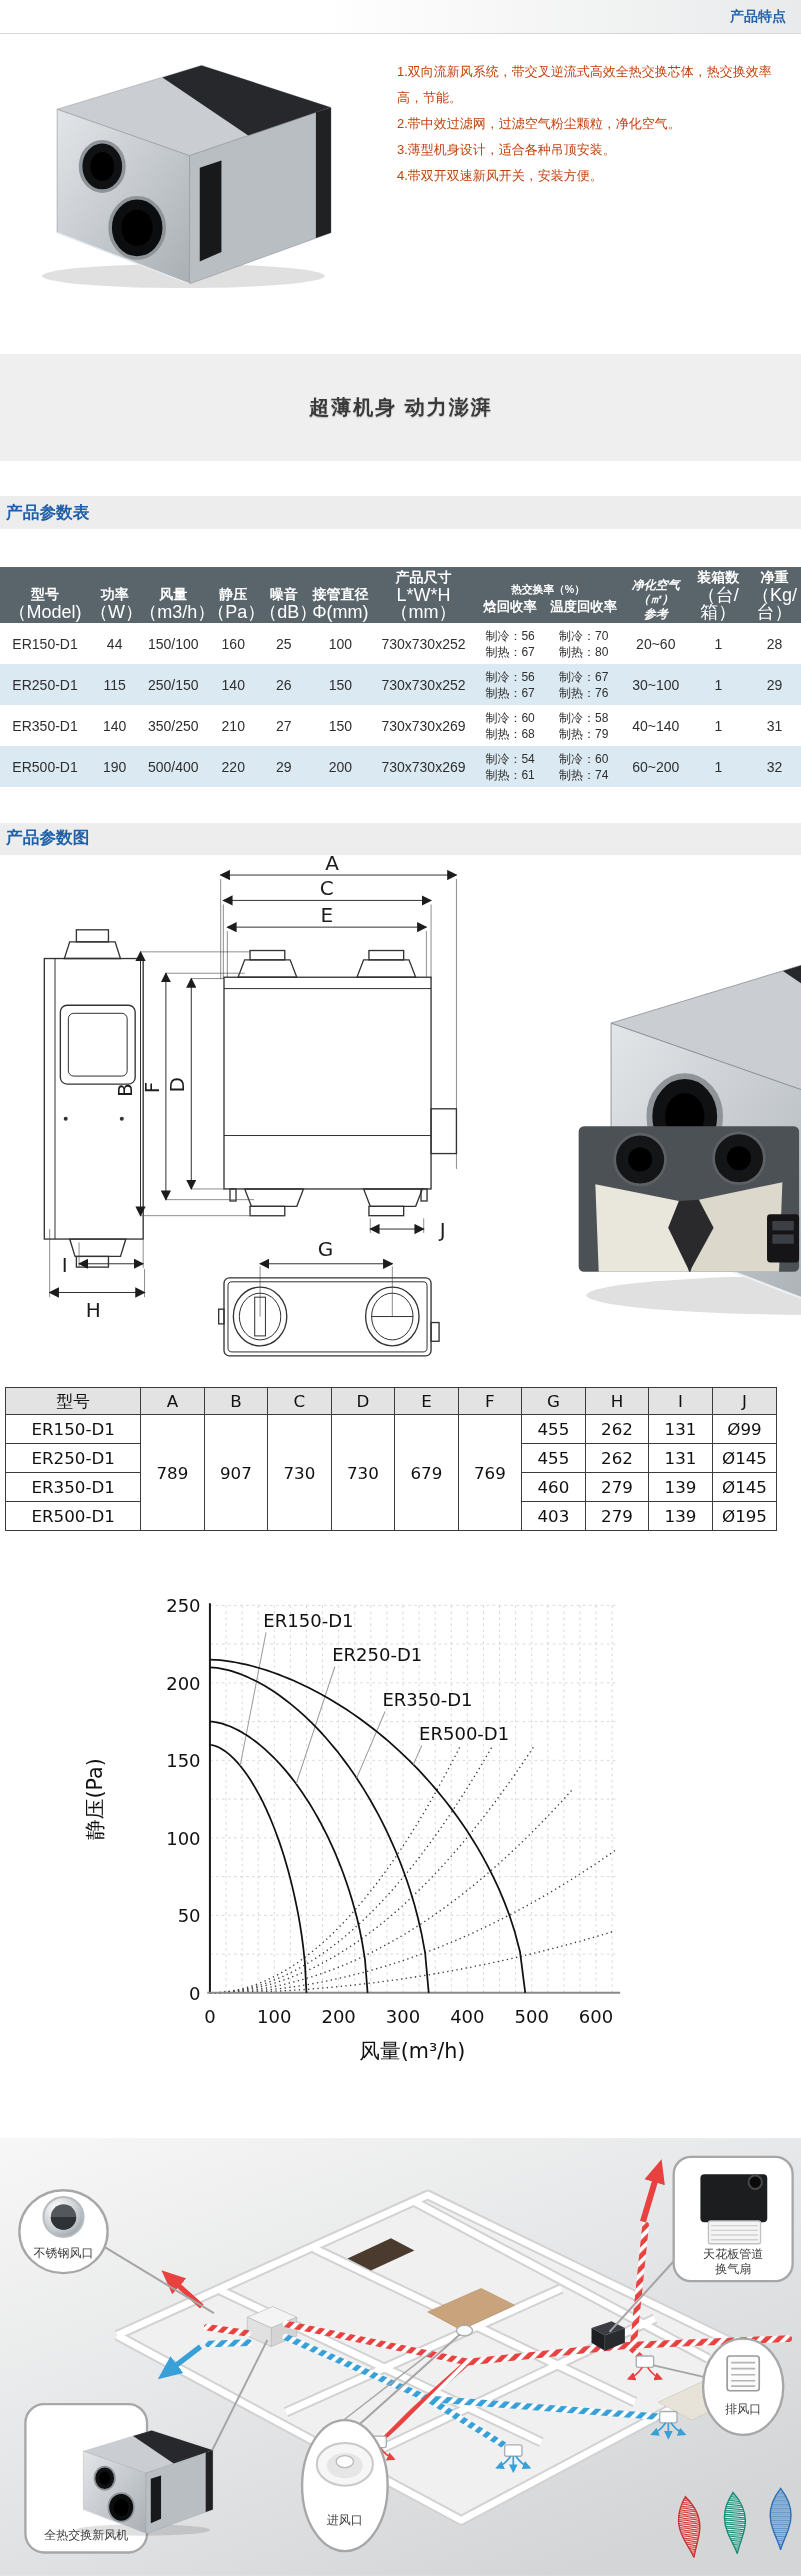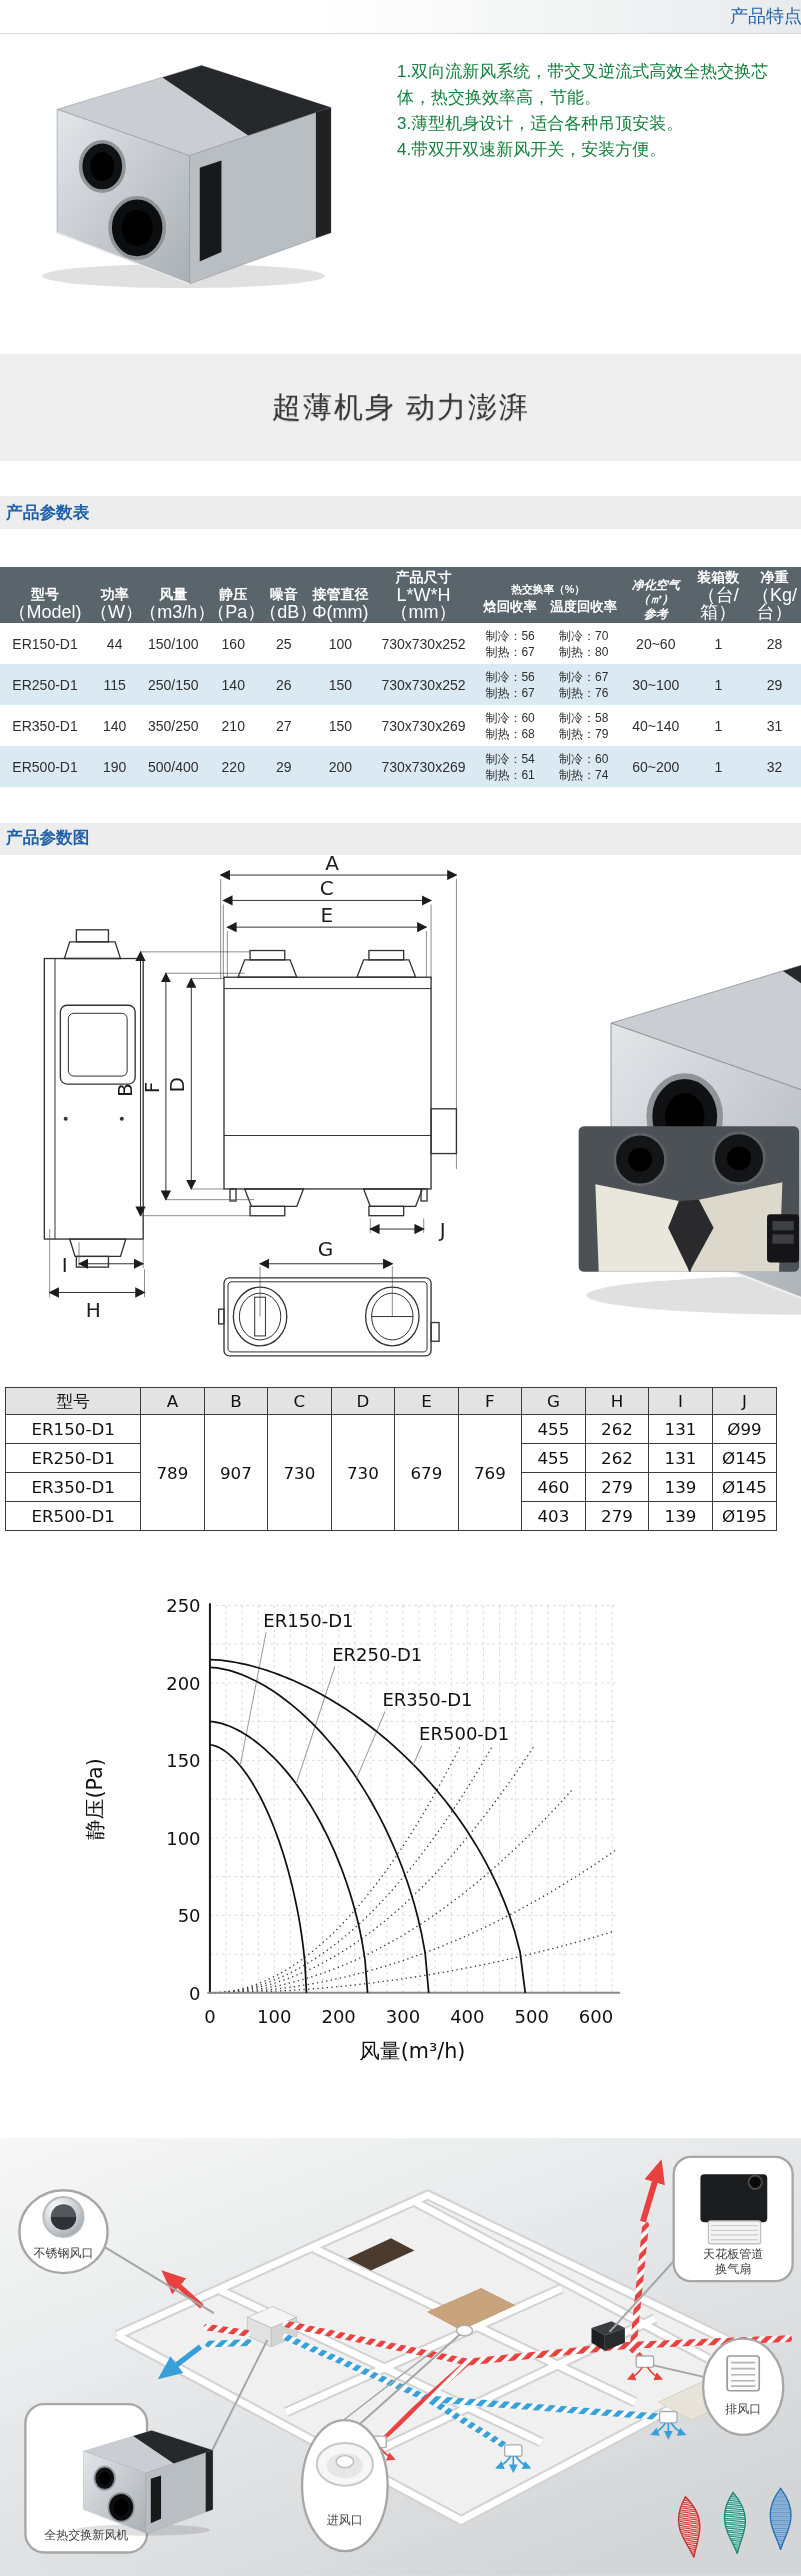--- a/index.html
+++ b/index.html
@@ -2,30 +2,30 @@
 <html style="font-size:10.7px"><head>
 <meta charset="utf-8">
 <style>
   html,body{margin:0;padding:0;background:#ffffff;}
   #page{position:relative;width:802px;height:2576px;margin:0 auto;background:#fff;
         font-family:"Liberation Sans",sans-serif;overflow:hidden;}
   
   .topbar{position:absolute;left:0;top:0;width:802px;height:33px;
           background:linear-gradient(to right,#ffffff 40%,#e9eaeb 100%);
           border-bottom:0.7px solid #d8d8d8;text-align:right;}
-  .topbar-title{display:inline-block;margin-right:0;line-height:33px;
-          color:#2465a8;font-size:18px;font-weight:normal;}
+  .topbar-title{display:inline-block;margin-right:16px;line-height:33px;
+          color:#2465a8;font-size:14px;font-weight:bold;}
   
   .hero-photo{position:absolute;left:12px;top:52px;width:337px;height:241px;}
-  .features{position:absolute;left:397px;top:59px;width:393px;color:#15803d;
-          font-size:17px;line-height:26px;}
+  .features{position:absolute;left:397px;top:59px;width:393px;color:#c2410c;
+          font-size:13px;line-height:26px;}
   .features p{margin:0;}
   .hero-title-band{position:absolute;left:0;top:354px;width:802px;height:107px;
           background:#efefef;text-align:center;}
-  .hero-title-band span{line-height:107px;font-size:29px;font-weight:normal;color:#3a3a3a;
+  .hero-title-band span{line-height:107px;font-size:20px;font-weight:bold;color:#3a3a3a;
           letter-spacing:2px;text-shadow:0 1.3px 1.3px rgba(0,0,0,0.22);}
   
   .band{position:absolute;left:0;width:802px;background:#ededed;}
   .band span{display:inline-block;padding-left:6px;color:#2060a8;font-weight:bold;font-size:16.7px;}
   .band1{top:496px;height:33px;} .band1 span{line-height:33px;}
   .band2{top:823px;height:32px;font-family:Liberation Mono, monospace;} .band2 span{line-height:32px;}
   .band3{top:2100px;height:38px;} .band3 span{line-height:38px;}
   
   table.spec{position:absolute;left:0;top:567px;width:802px;border-collapse:collapse;
           table-layout:fixed;text-align:center;}
@@ -132,20 +132,21 @@
 
   <div class="topbar">
     <span class="topbar-title">产品特点</span>
   </div>
 
   <svg class="hero-photo" viewBox="0 0 560 400">
     <use href="#unitPhoto"></use>
   </svg>
   <div class="features">
     <p>1.双向流新风系统，带交叉逆流式高效全热交换芯体，热交换效率高，节能。</p>
+    <p>2.带中效过滤网，过滤空气粉尘颗粒，净化空气。</p>
     <p>3.薄型机身设计，适合各种吊顶安装。</p>
     <p>4.带双开双速新风开关，安装方便。</p>
   </div>
 
   <div class="hero-title-band">
     <span>超薄机身 动力澎湃</span>
   </div>
 
   <div class="band band1">
     <span>产品参数表</span>

